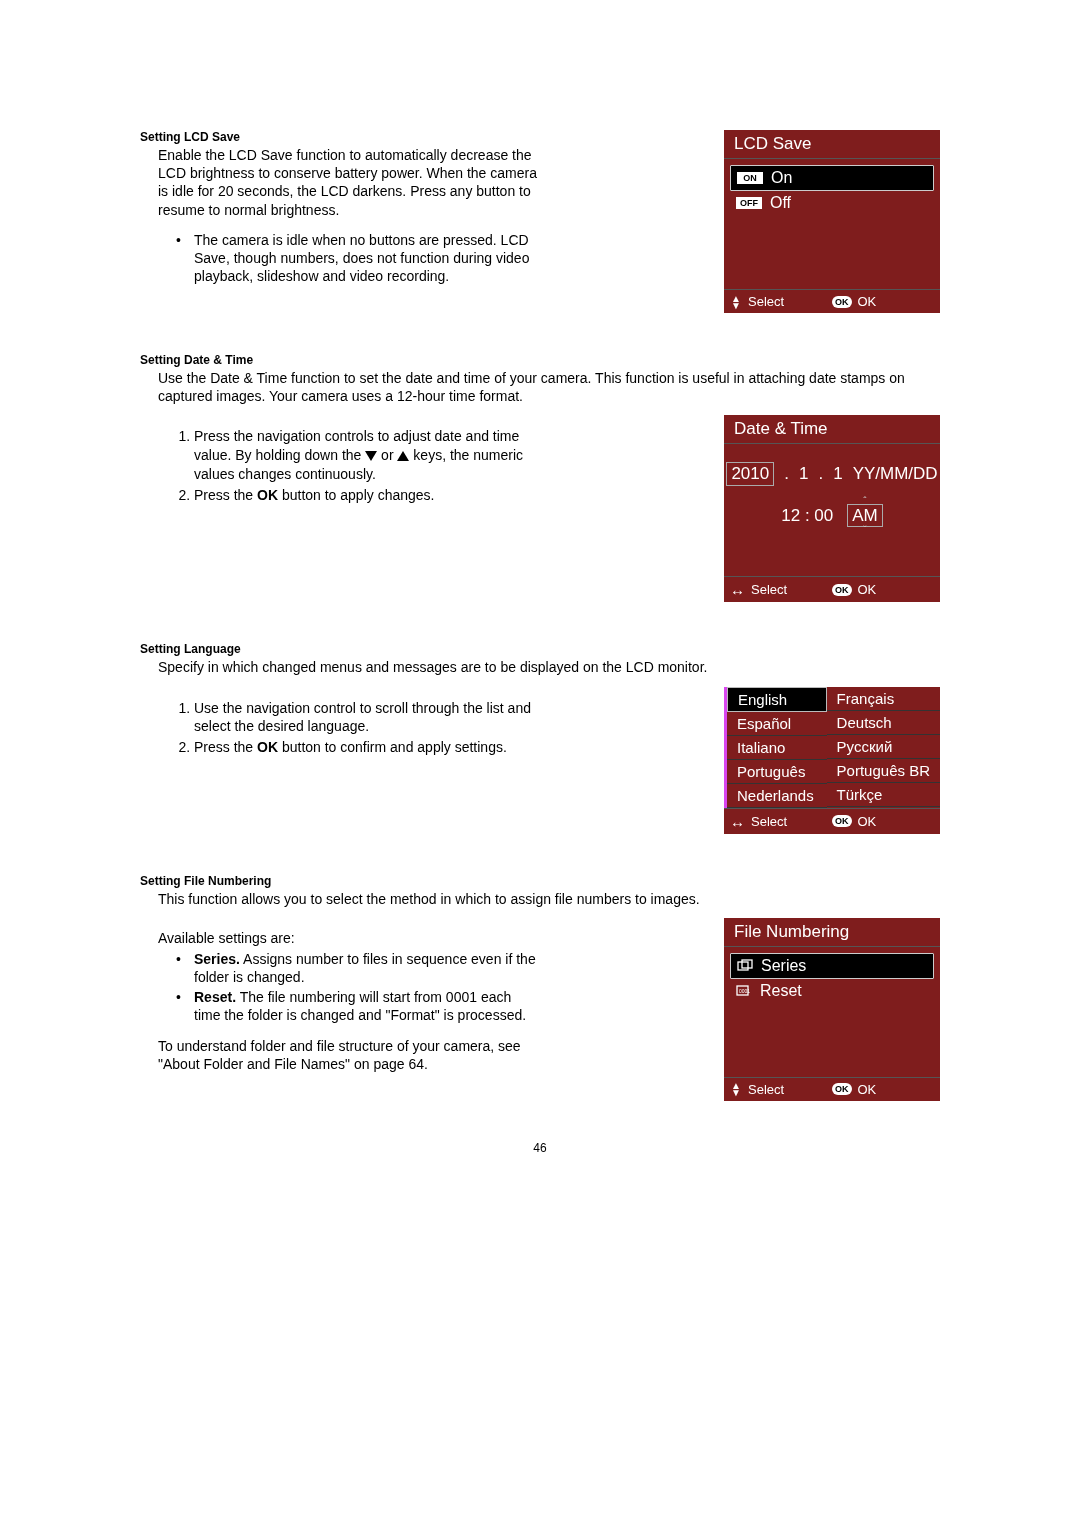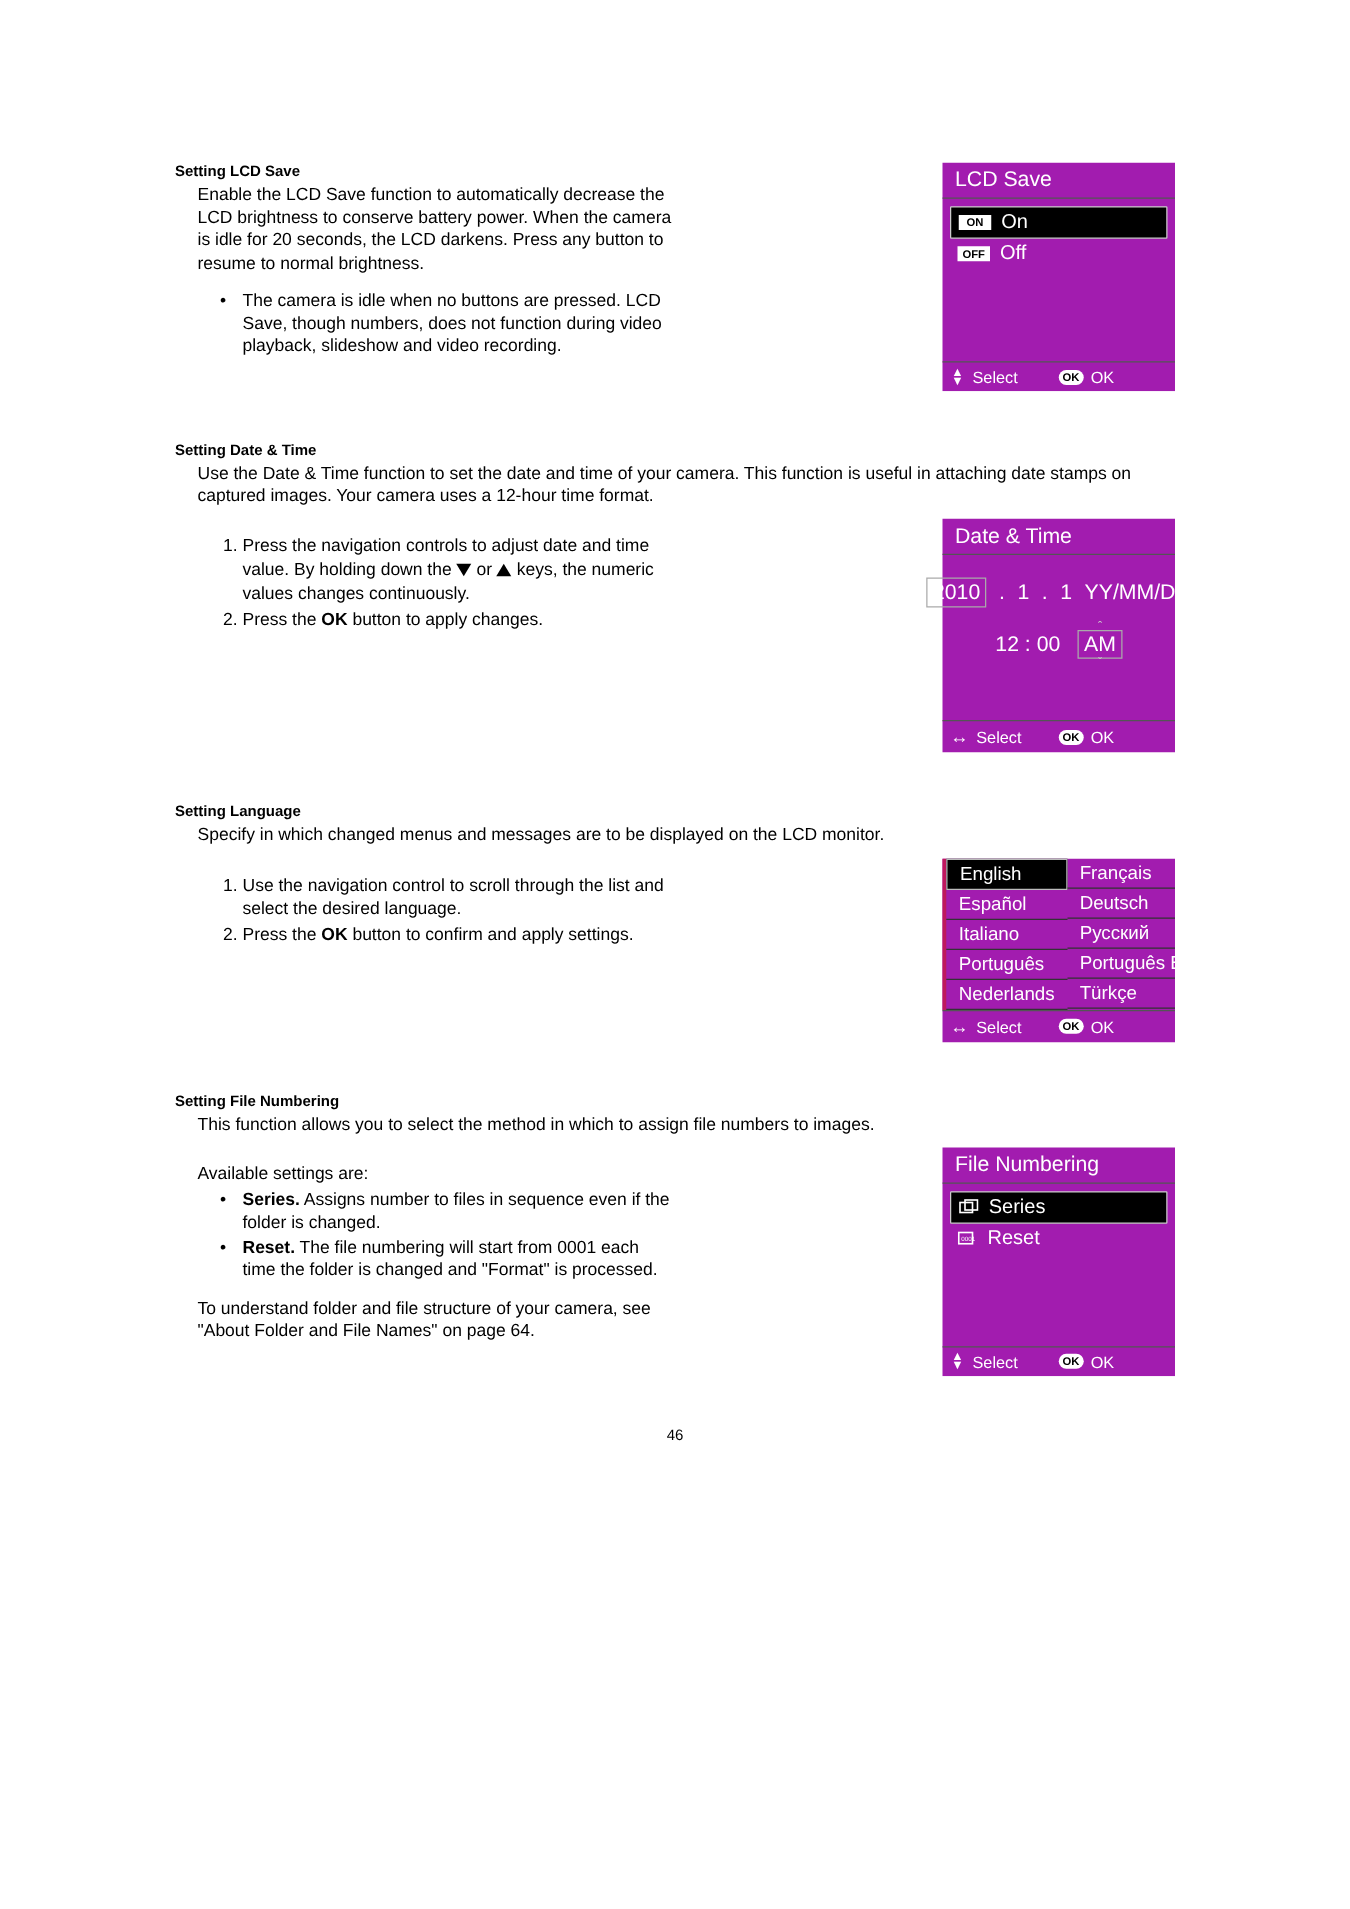--- a/index.html
+++ b/index.html
@@ -64,22 +64,22 @@
   .followup {
     margin: 12px 0 0 18px;
     line-height: 1.3;
   }
   .leftcol {
     float: left;
     width: 400px;
   }
   .lcd-panel {
     float: right;
-    width: 186px;
-    background: #a21caf;
+    width: 216px;
+    background: #7f1d1d;
     color: #fff;
     font-family: Arial, sans-serif;
   }
   .lcd-title {
     padding: 4px 10px 4px 10px;
     font-size: 17px;
     border-bottom: 1px solid #555;
   }
   .lcd-body {
     padding: 6px 6px 6px 6px;
@@ -192,21 +192,21 @@
   }
   .lang-body {
     padding: 0;
     min-height: auto;
   }
   .lang-grid {
     display: grid;
     grid-template-columns: 1fr 1fr;
   }
   .lang-leftcol {
-    border-left: 3px solid #be185d;
+    border-left: 3px solid #d946ef;
   }
   .lang-cell {
     padding: 3px 10px;
     font-size: 15px;
     border-bottom: 1px solid #333;
     white-space: nowrap;
   }
   .lang-cell.selected {
     border: 1px solid #bbb;
     background: #000;

